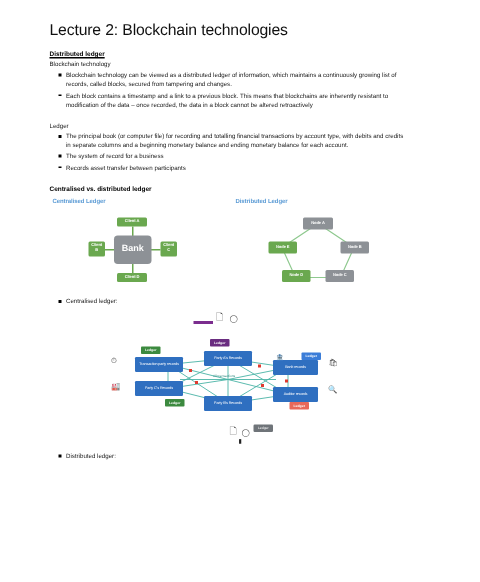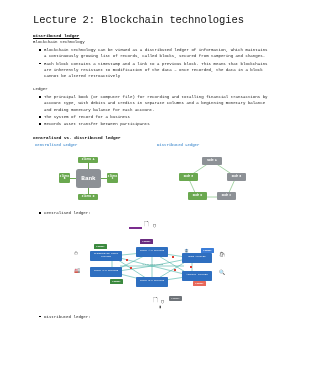--- a/index.html
+++ b/index.html
@@ -14,21 +14,20 @@
     overflow: hidden;
     font-family: "Liberation Sans", sans-serif;
     color: #000000;
   }
   .page {
     position: absolute;
     left: 0; top: 0;
     width: 300px;
     height: 272px;
     background: #ffffff;
-    font-family: Liberation Mono, monospace;
   }
   .content {
     position: absolute;
     left: 33px;
     top: 14px;
     width: 236px;
   }
   .doc-title {
     font-size: 10.5px;
     font-weight: 400;

